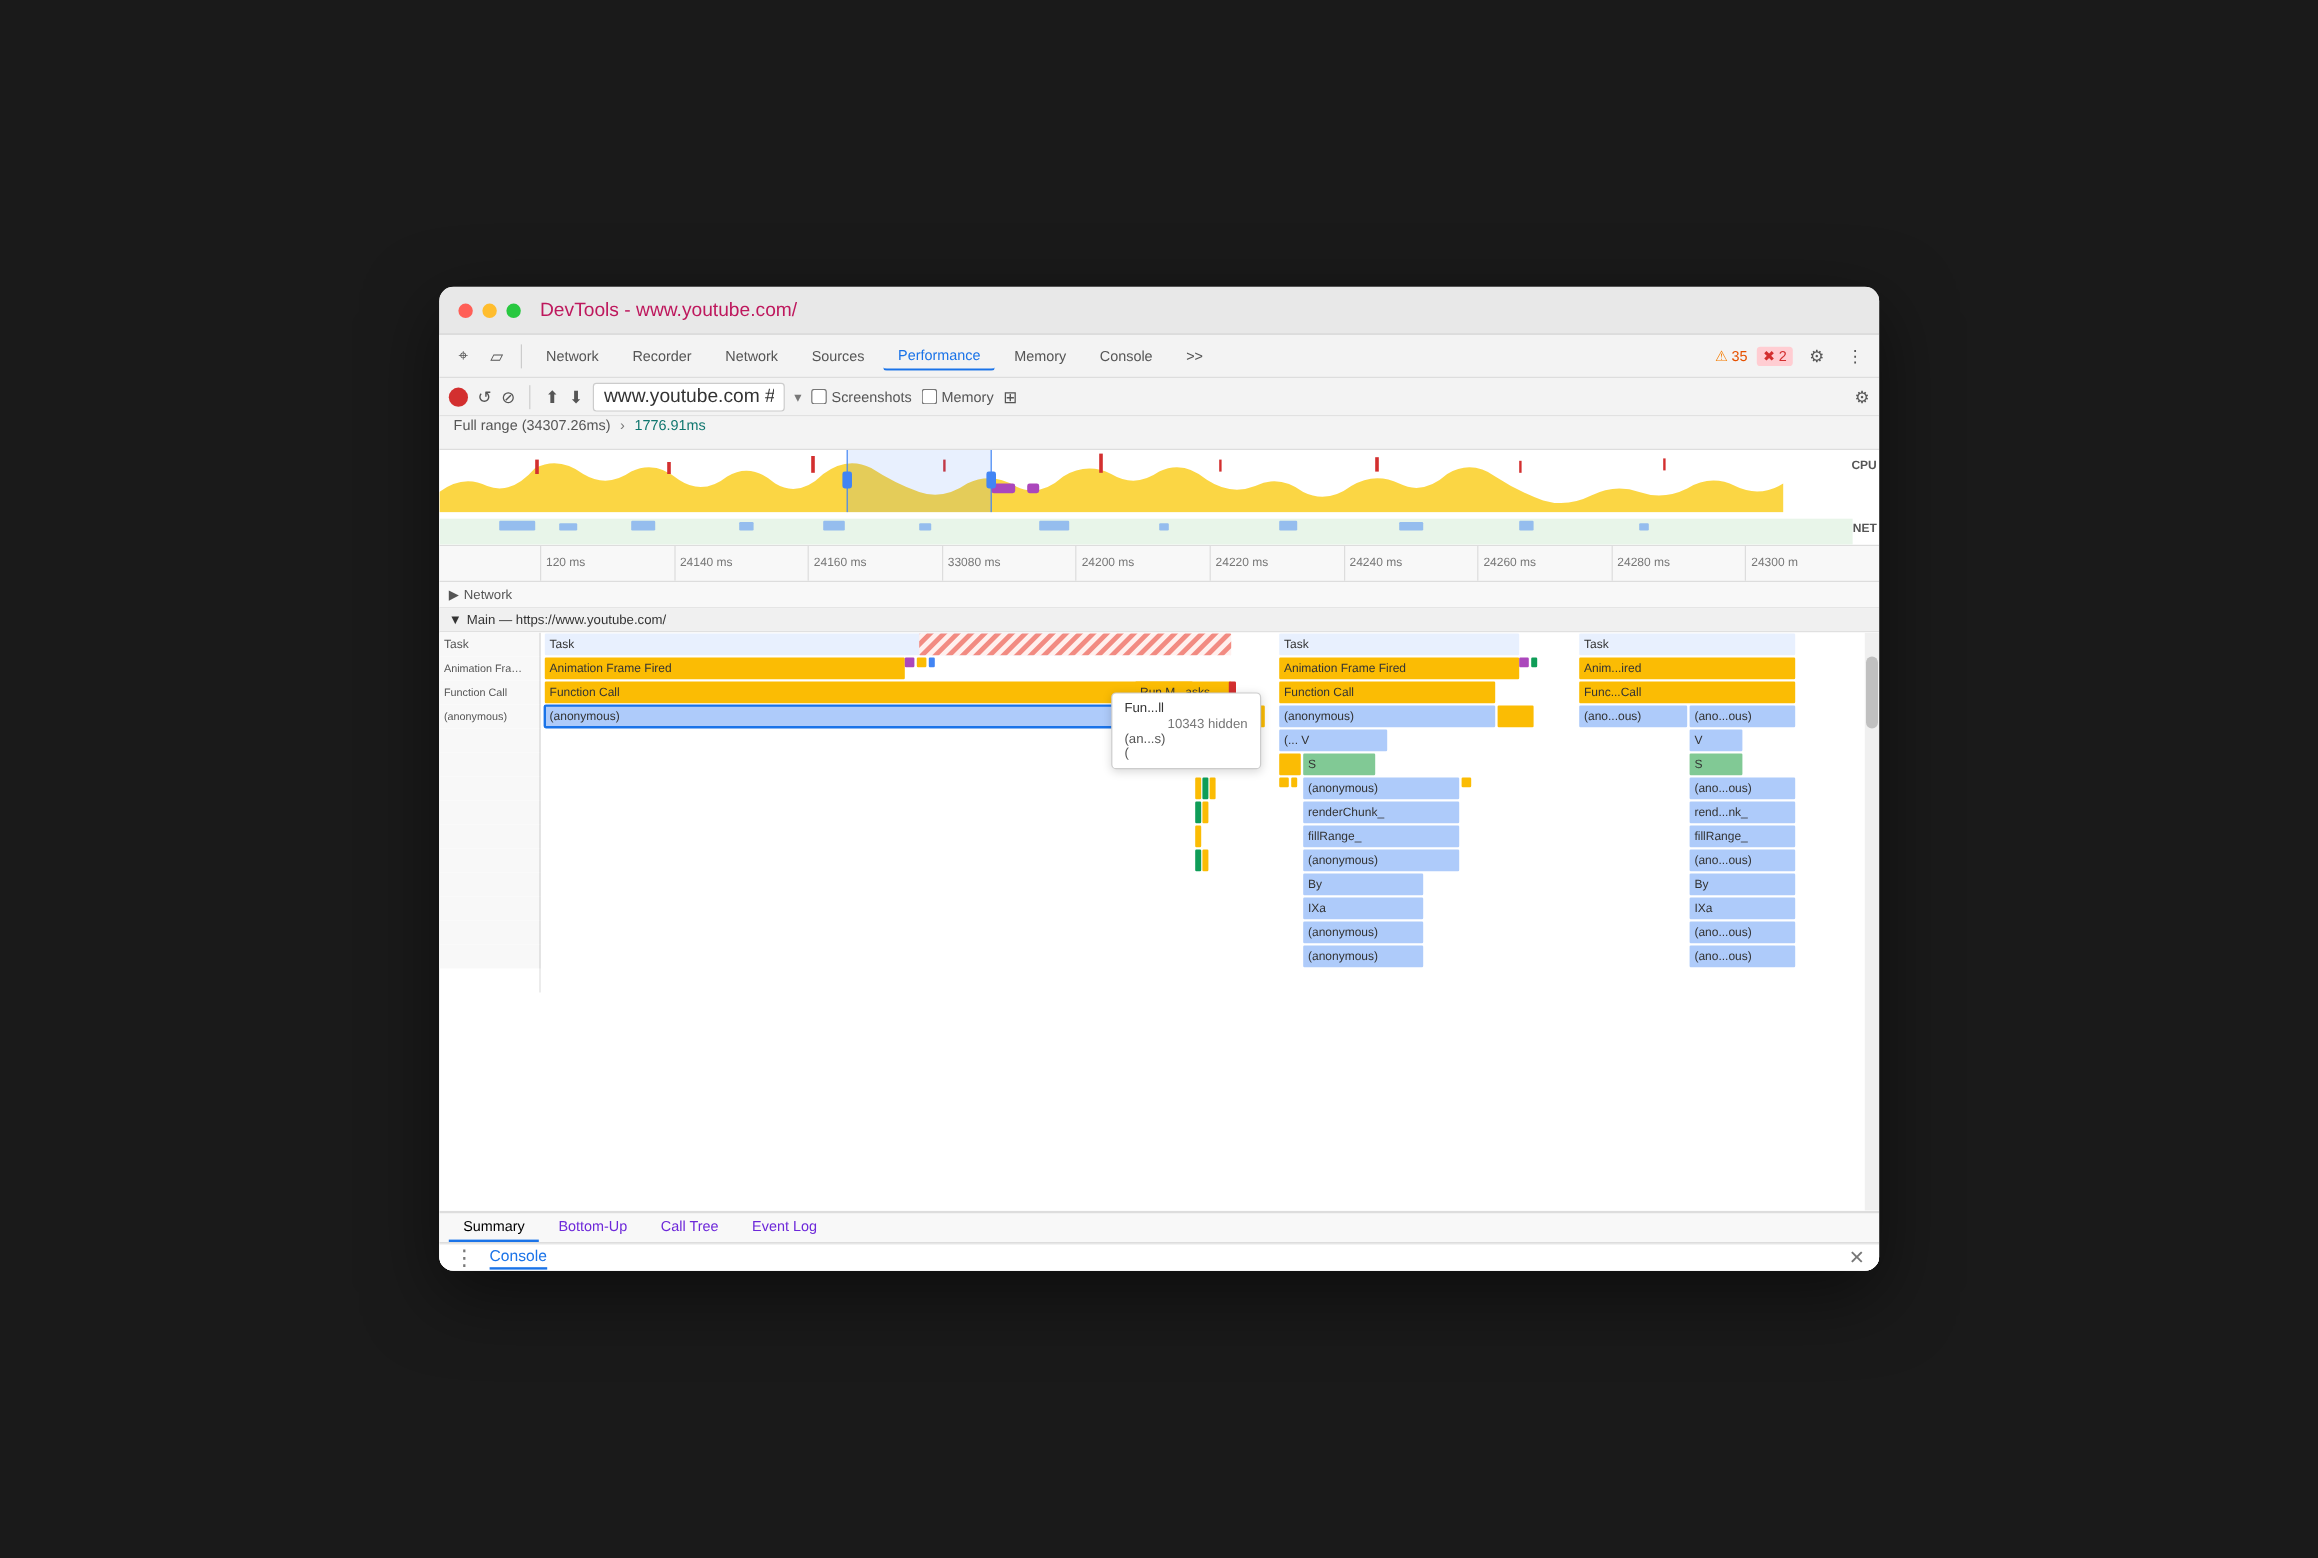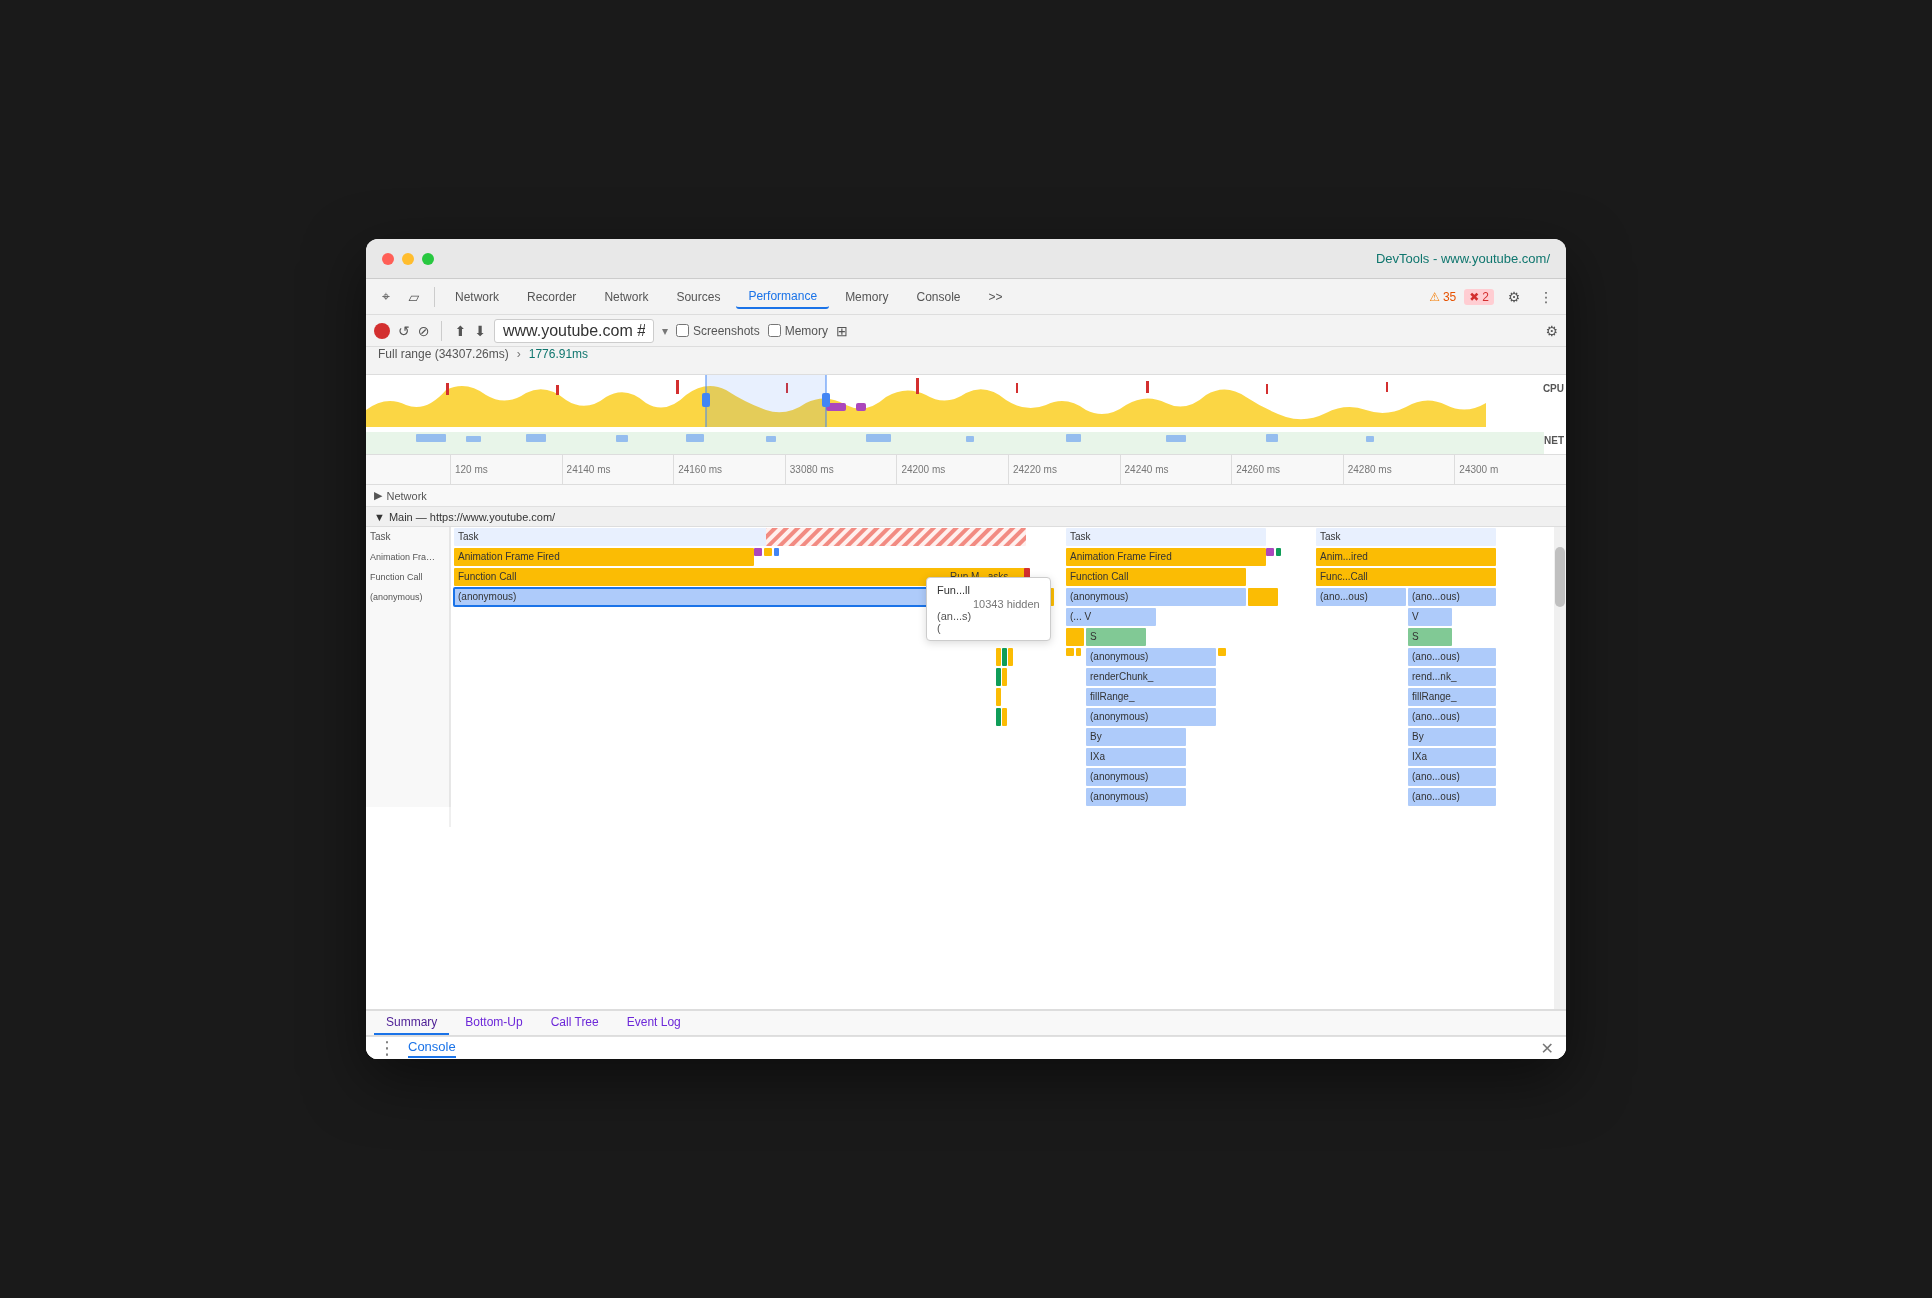--- a/index.html
+++ b/index.html
@@ -39,24 +39,24 @@
     .traffic-light {
       width: 12px;
       height: 12px;
       border-radius: 50%;
     }
     .tl-red { background: #ff5f57; }
     .tl-yellow { background: #ffbd2e; }
     .tl-green { background: #28c840; }
     .title-bar-title {
       flex: 1;
-      text-align: right;
-      font-size: 13px;
+      text-align: left;
+      font-size: 16px;
       font-weight: 500;
-      color: #0f766e;
+      color: #be185d;
     }
     
     .devtools {
       display: flex;
       flex-direction: column;
       flex: 1;
       background: #ffffff;
       overflow: hidden;
     }
     
@@ -282,21 +282,21 @@
       gap: 4px;
     }
     .bottom-tab {
       padding: 4px 12px;
       font-size: 12px;
       color: #6d28d9;
       cursor: pointer;
       border-bottom: 2px solid transparent;
     }
     .bottom-tab.active {
-      color: #4c1d95;
+      color: #000000;
       border-bottom: 2px solid #1a73e8;
     }
     
     .console-row {
       height: 36px;
       background: white;
       border-top: 1px solid #e0e0e0;
       display: flex;
       align-items: center;
       padding: 0 12px;

